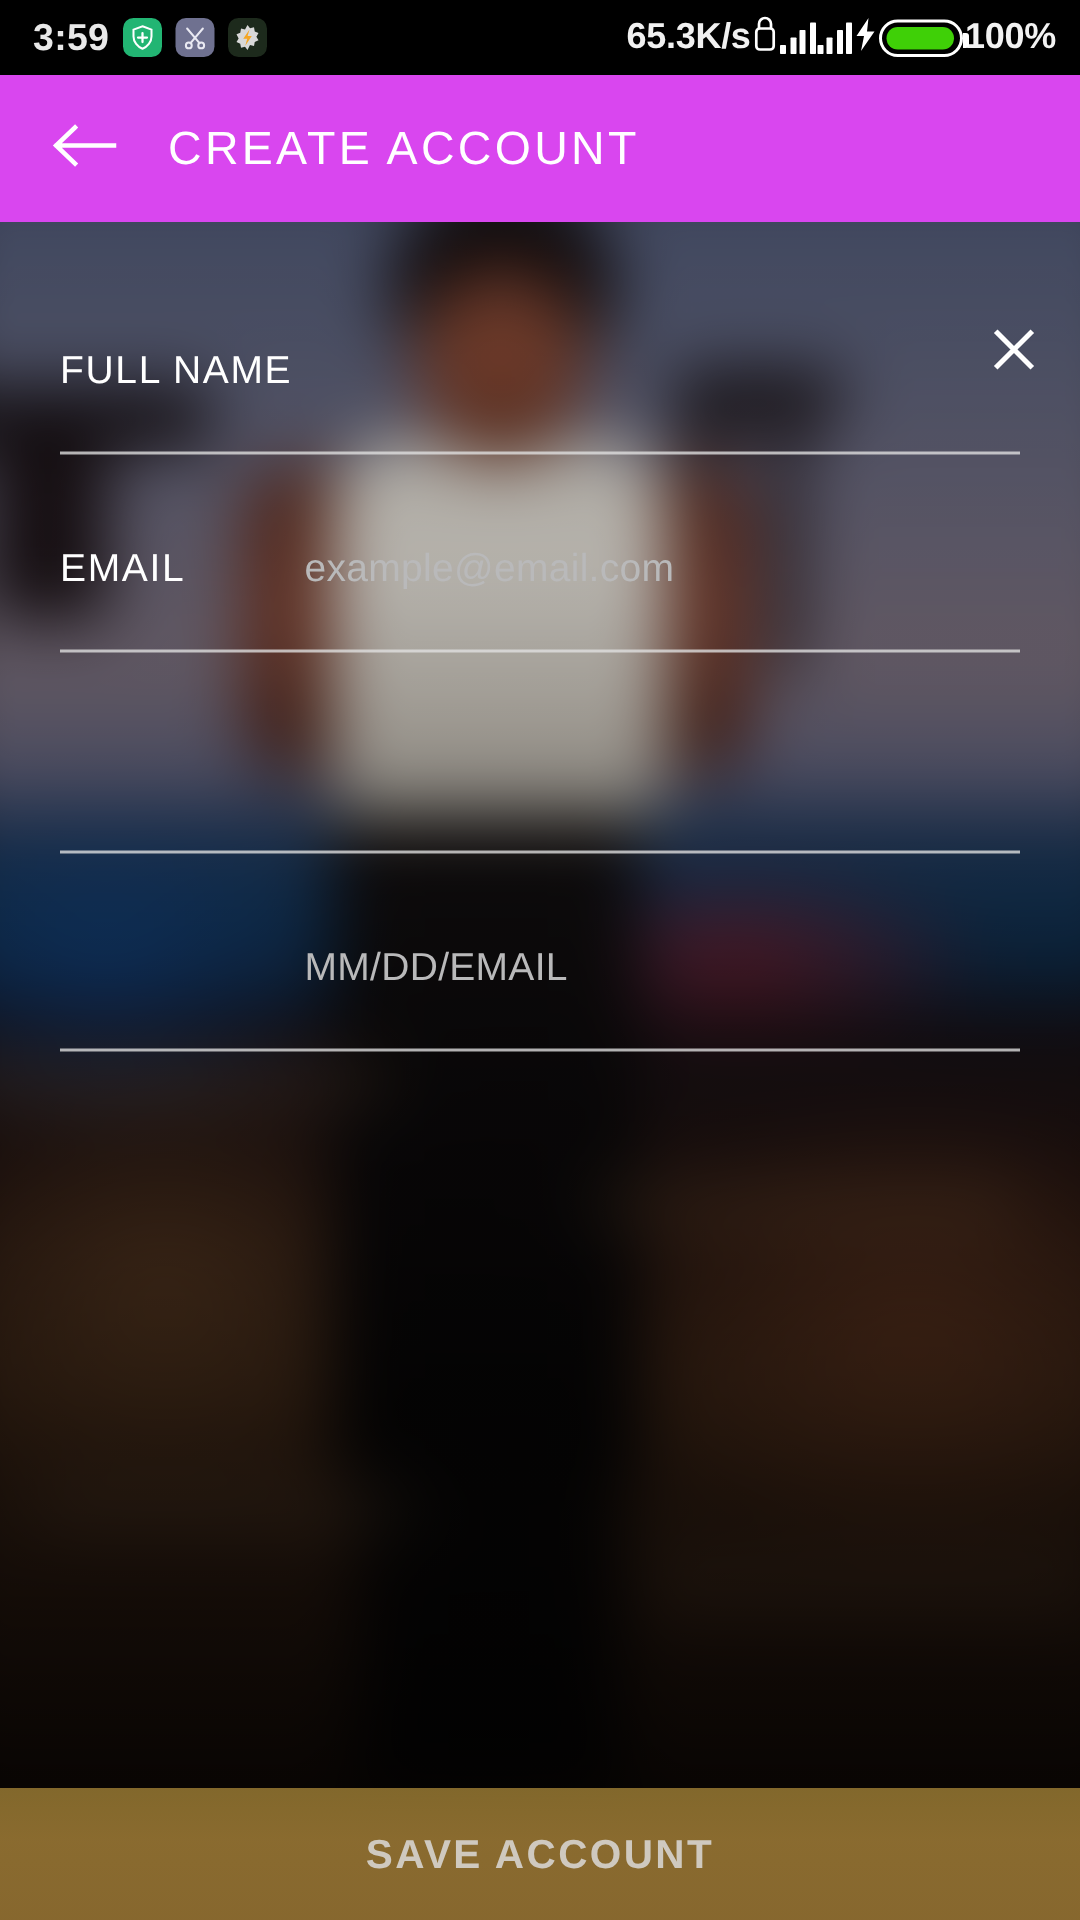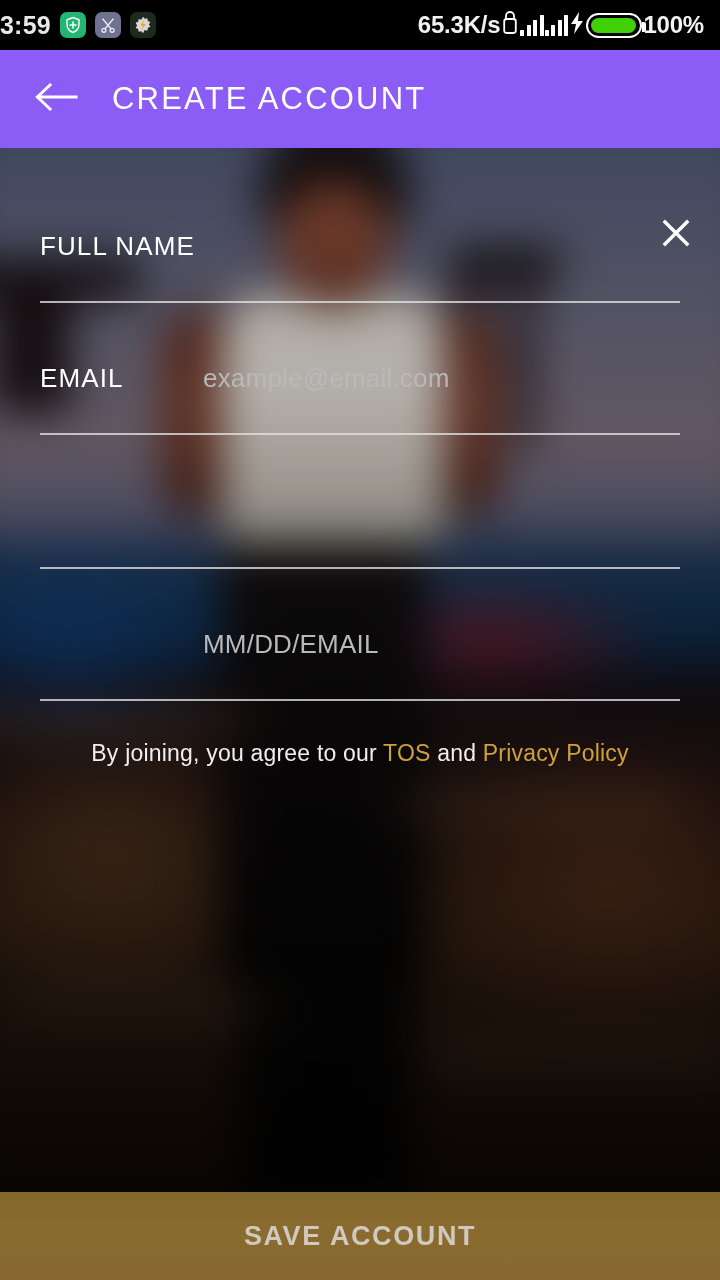--- a/index.html
+++ b/index.html
@@ -9,21 +9,21 @@
     font-family:"Liberation Sans", sans-serif;
     overflow:hidden;
   }
   #screen { position:relative; width:720px; height:1280px; overflow:hidden; background:#000; }
 
   
   .statusbar{
     position:absolute; left:0; top:0; width:720px; height:50px;
     background:#000; display:flex; align-items:center; z-index:40;
   }
-  .sb-left{ display:flex; align-items:center; gap:9px; }
+  .sb-left{ display:flex; align-items:center; padding-left:22px; gap:9px; }
   .sb-time{ color:#e8e8e8; font-size:25px; font-weight:bold; letter-spacing:.2px; }
   .sb-appicon{ width:26px; height:26px; border-radius:7px; position:relative;
                display:flex; align-items:center; justify-content:center; }
   .ic-shield{ background:#22b573; }
   .ic-scissor{ background:#6f7190; }
   .ic-gear{ background:#1d2a1c; }
   .sb-right{ margin-left:auto; display:flex; align-items:center; padding-right:16px; gap:1px; }
   .sb-speed{ color:#f1f1f1; font-size:24px; font-weight:bold; letter-spacing:-.2px; }
   .sb-batt-txt{ color:#f2f2f2; font-size:24px; font-weight:bold; letter-spacing:-.2px; }
   .battery{ width:56px; height:25px; border:2.5px solid #fff; border-radius:13px; position:relative; display:flex; align-items:center; }
@@ -33,21 +33,21 @@
   .signal{ display:flex; align-items:flex-end; gap:2.5px; height:22px; }
   .signal i{ display:block; width:4px; background:#fff; border-radius:.5px; }
   .signal i:nth-child(1){ height:6px; }
   .signal i:nth-child(2){ height:11px; }
   .signal i:nth-child(3){ height:16px; }
   .signal i:nth-child(4){ height:21px; }
 
   
   .header{
     position:absolute; left:0; top:50px; width:720px; height:98px;
-    background:#8b5cf6; display:flex; align-items:center; z-index:30;
+    background:#d946ef; display:flex; align-items:center; z-index:30;
   }
   .back-btn{ width:64px; height:64px; margin-left:24px; display:flex; align-items:center; justify-content:center; cursor:pointer; }
   .header-title{
     color:#ffffff; font-size:31px; letter-spacing:2.2px; margin-left:24px; font-weight:400;
     white-space:nowrap;
   }
 
   
   .bg-wrap{ position:absolute; left:0; top:148px; width:720px; height:1132px; overflow:hidden; z-index:0; }
   .bg-photo{ position:absolute; left:-40px; top:-40px; width:800px; height:1212px; filter:blur(22px); }
@@ -257,21 +257,18 @@
     <div class="field" style="top:458px">
       <div class="row">
         <span class="f-input">
           <span class="f-ph">MM/DD/EMAIL</span>
         </span>
       </div>
       <div class="underline" style="top:93px"></div>
     </div>
   </div>
 
-  <div class="tos" style="top:740px">
-    <span>By joining, you agree to our </span><a>TOS</a><span> and </span><a>Privacy Policy</a>
-  </div>
 
   <div class="savebar">
     <span class="lbl">SAVE ACCOUNT</span>
   </div>
 
 </div>
 
 </body></html>

